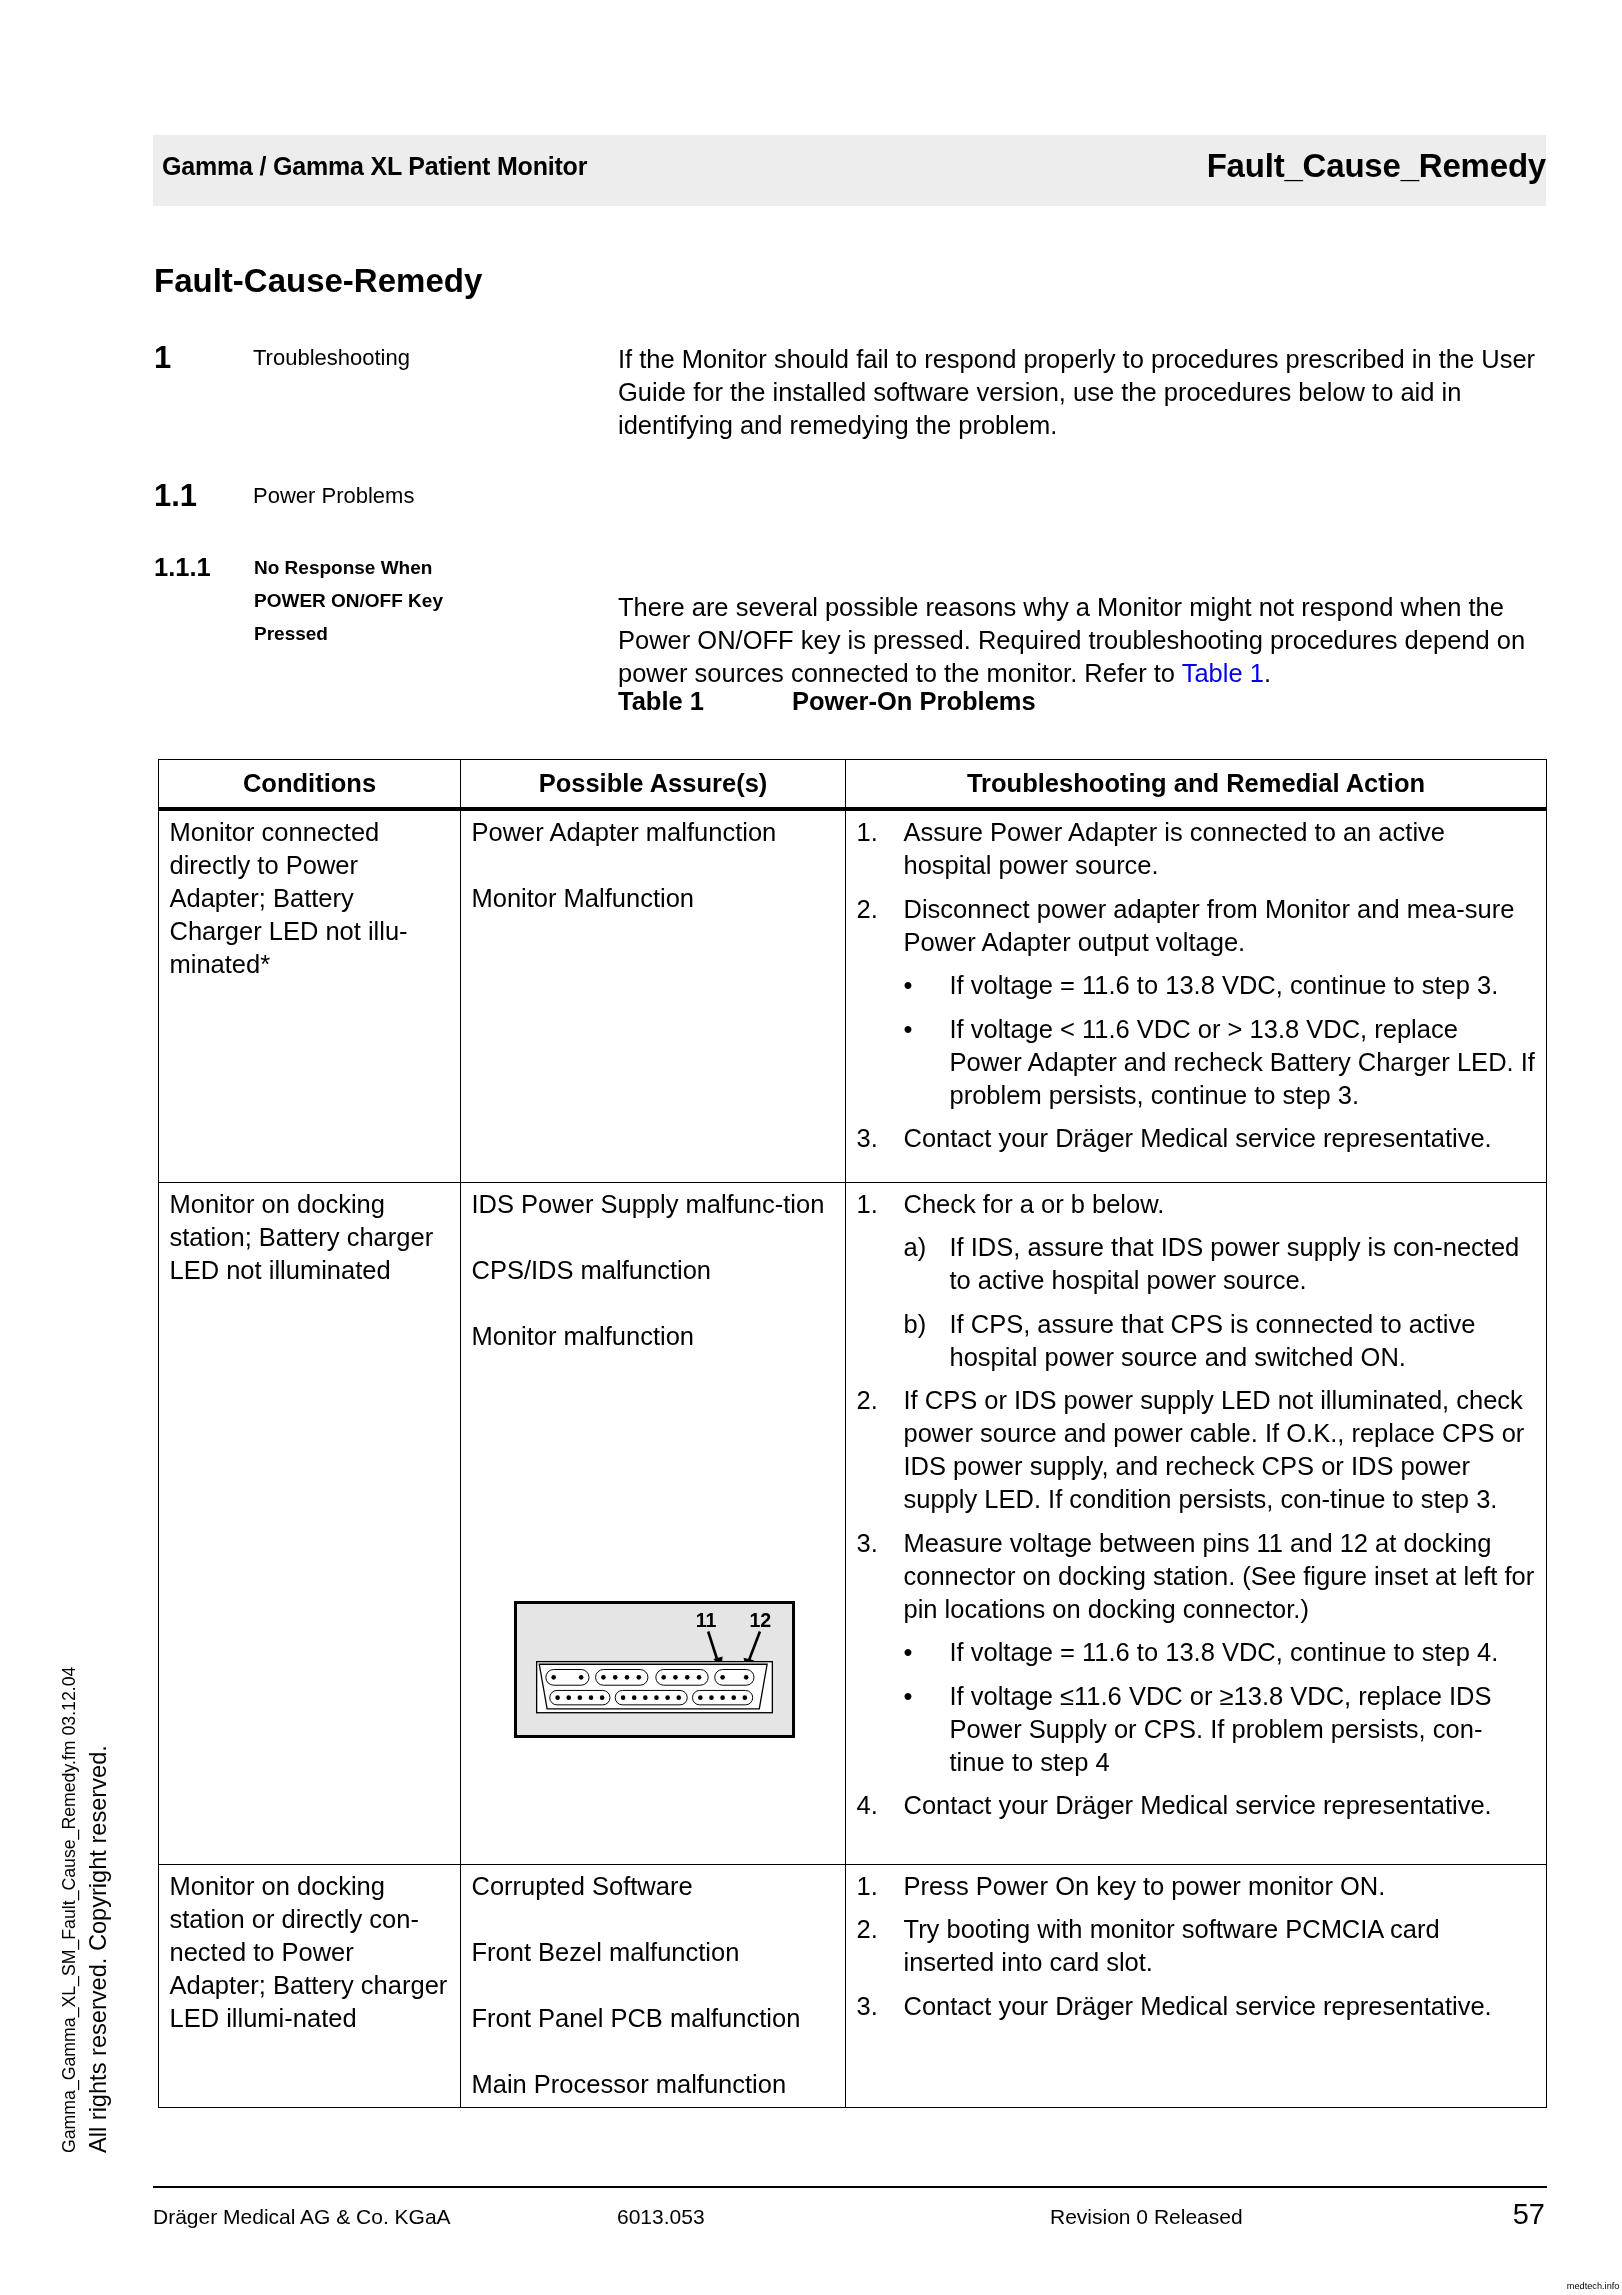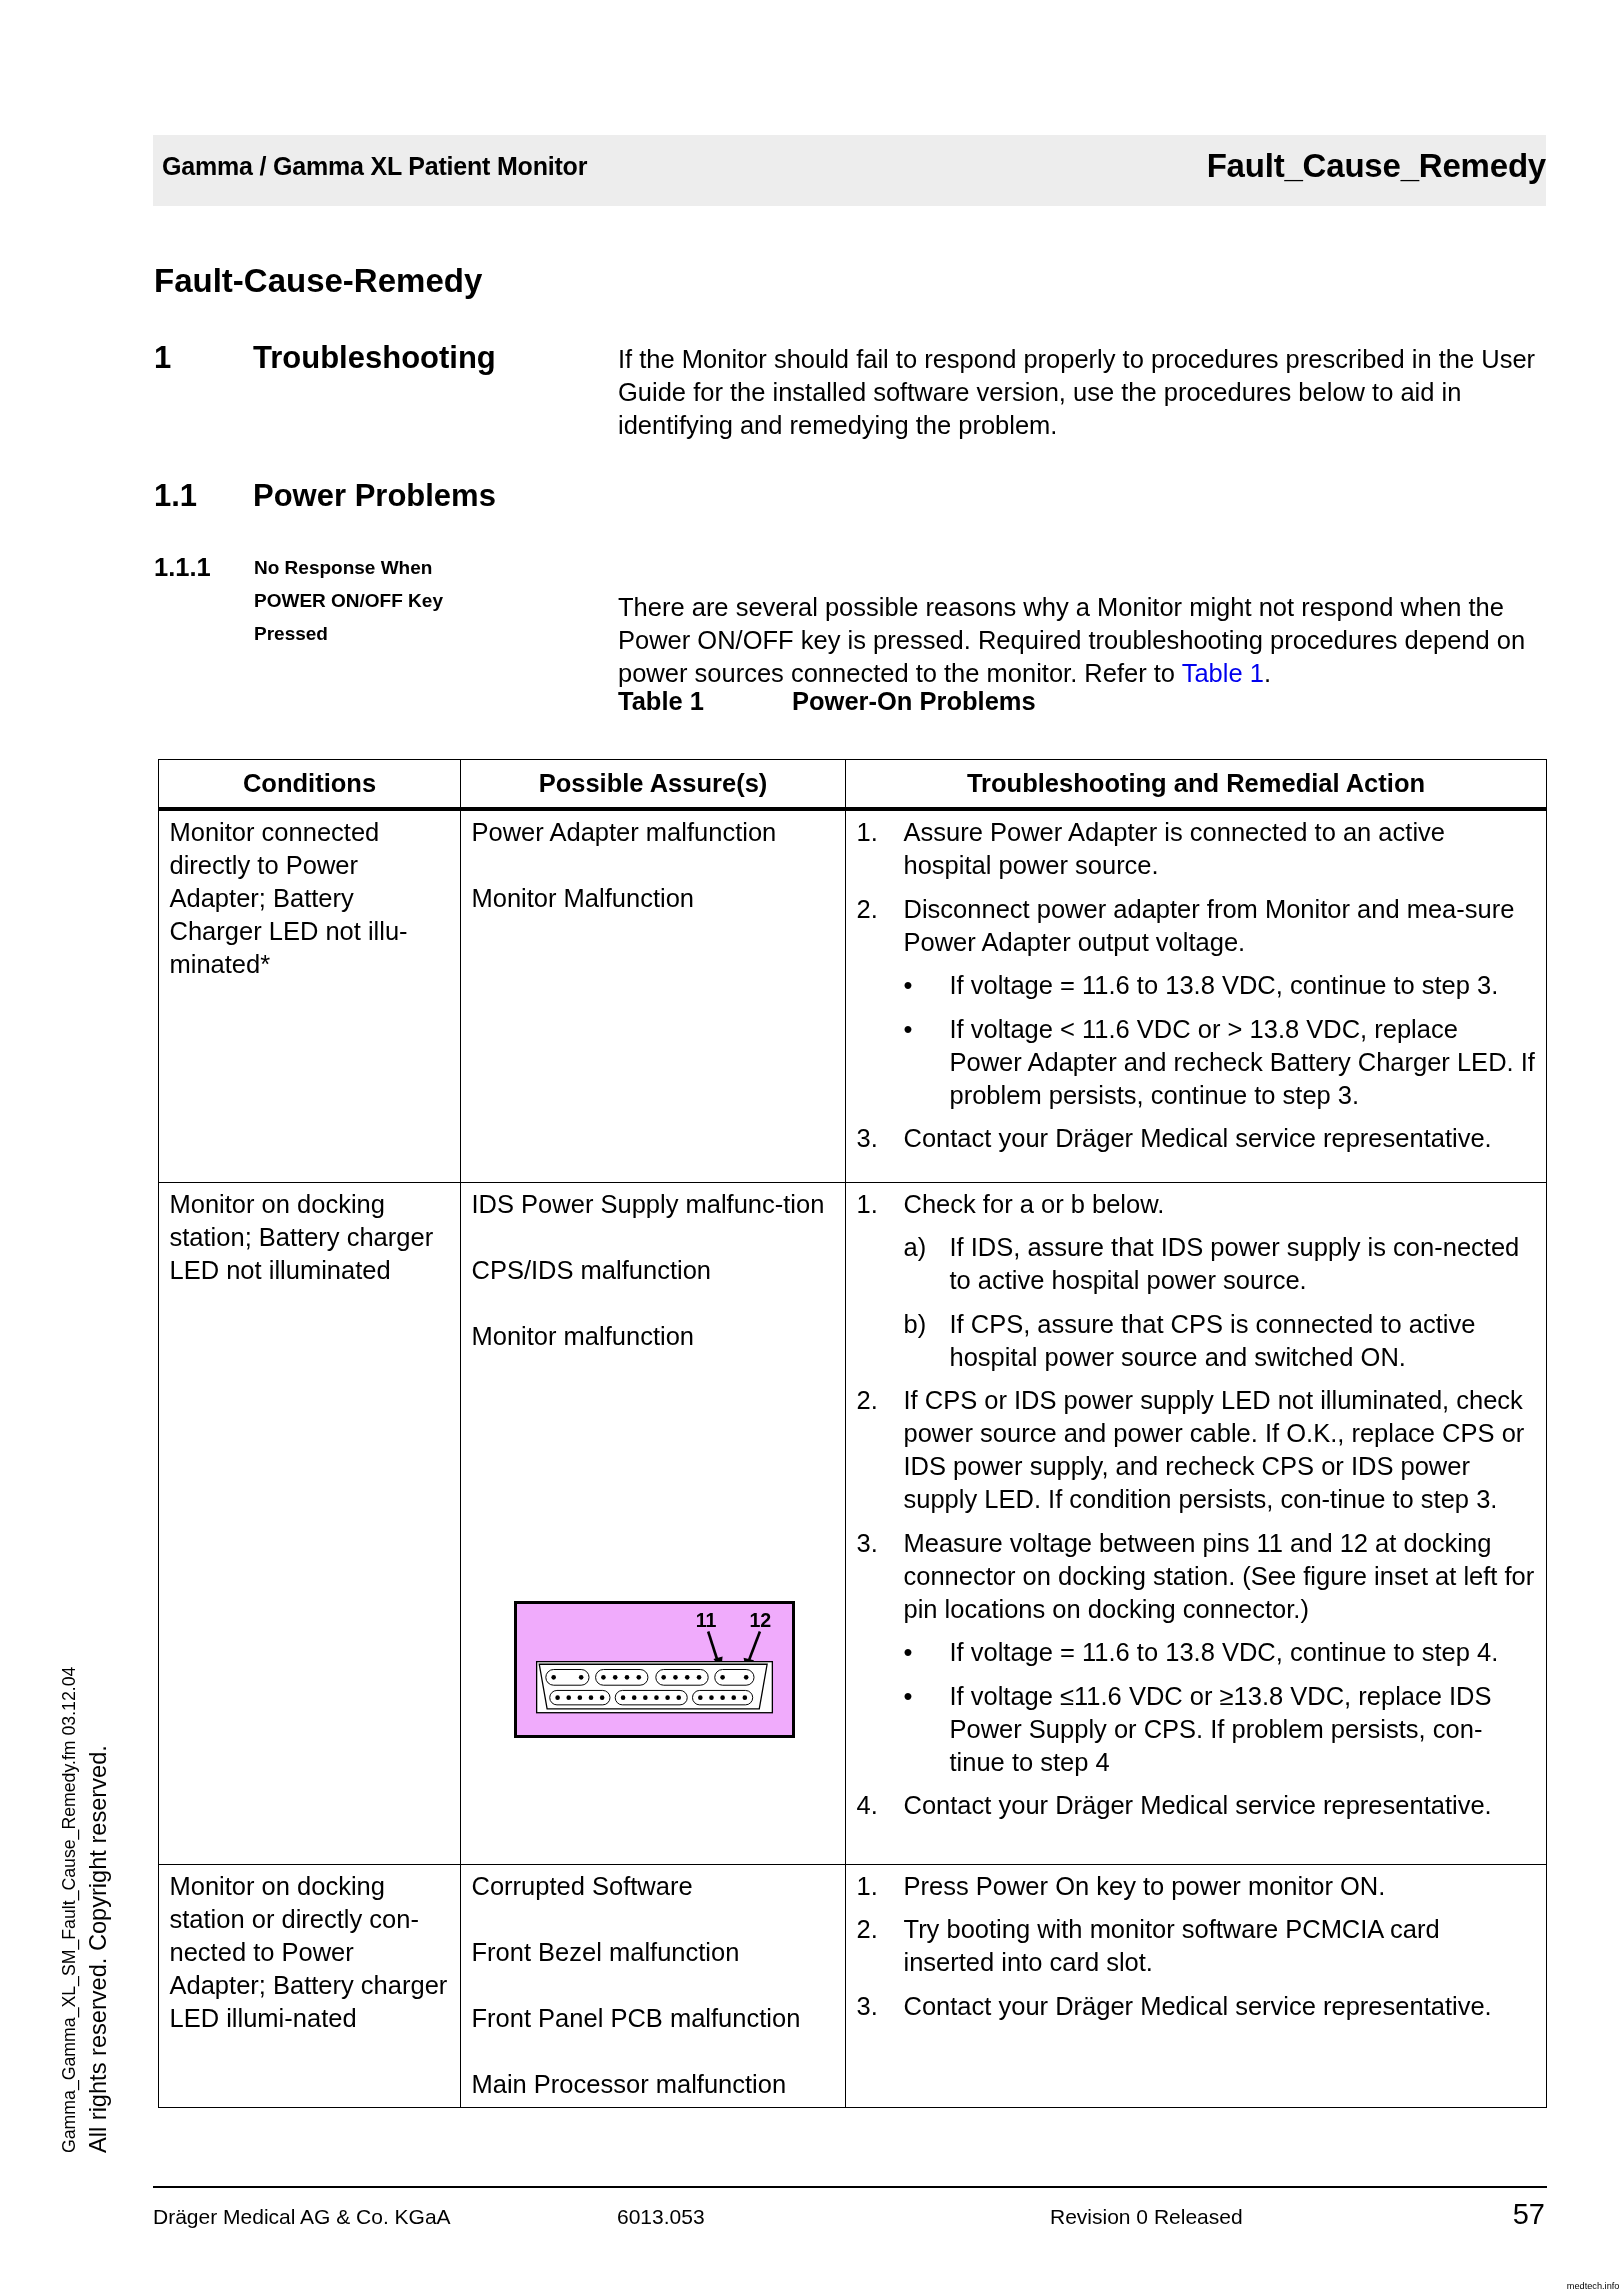--- a/index.html
+++ b/index.html
@@ -8,21 +8,21 @@
   .abs { position:absolute; }
 
   
   .header-band { left:153px; top:135px; width:1393px; height:71px; background:#ededed; }
   .header-left { left:162px; top:145px; font-size:25px; font-weight:bold; line-height:42px; letter-spacing:-0.2px; }
   .header-right { right:76px; top:145px; font-size:33px; font-weight:bold; line-height:42px; letter-spacing:-0.2px; }
 
   .page-title { left:154px; top:260px; font-size:33px; font-weight:bold; line-height:42px; }
 
   .h-num { font-size:31px; font-weight:bold; line-height:39px; }
-  .h-text { font-size:31px; font-weight:bold; line-height:39px; }
+  .h-text { font-size:22px; font-weight:normal; line-height:39px; }
   .sub-num { font-size:25.5px; font-weight:bold; line-height:33px;text-align:center; }
   .sub-text { font-size:19px; font-weight:bold; line-height:33px; }
 
   .body-text { font-size:25.5px; line-height:33px; }
   .link { color:#0000ee; }
 
   .table-caption { left:618px; top:685px; font-size:25.5px; font-weight:bold; line-height:33px; }
   .table-caption span.title { margin-left:88px; }
 
   
@@ -36,21 +36,21 @@
   .steps { margin:0; padding:0; list-style:none; }
   .steps > li { position:relative; padding-left:47px; margin-bottom:10.5px; }
   .steps > li > .num { position:absolute; left:0; top:0; }
   .bullets, .alpha { margin:10.5px 0 0 0; padding:0; list-style:none; }
   .bullets > li { position:relative; padding-left:46px; margin-bottom:10.5px; }
   .bullets > li > .dot { position:absolute; left:0; top:0; }
   .alpha > li { position:relative; padding-left:46px; margin-bottom:10.5px; }
   .alpha > li > .num { position:absolute; left:0; top:0; }
 
   
-  .figure { position:absolute; left:514px; top:1601px; width:275px; height:131px; border:3.3px solid #000; background:#f0abfc; }
+  .figure { position:absolute; left:514px; top:1601px; width:275px; height:131px; border:3.3px solid #000; background:#e5e5e5; }
 
   
   .side { position:absolute; transform:rotate(-90deg); transform-origin:left top; white-space:nowrap; }
   .side-file { left:59px; top:2153px; font-size:17.7px; }
   .side-rights { left:85px; top:2153px; font-size:23.6px; }
 
   
   .footer-rule { left:153px; top:2186px; width:1394px; height:2px; background:#000; }
   .footer-item { top:2204px; font-size:21px; line-height:26px; }
   .page-num { right:77px; top:2196px; font-size:29px; line-height:37px; }

